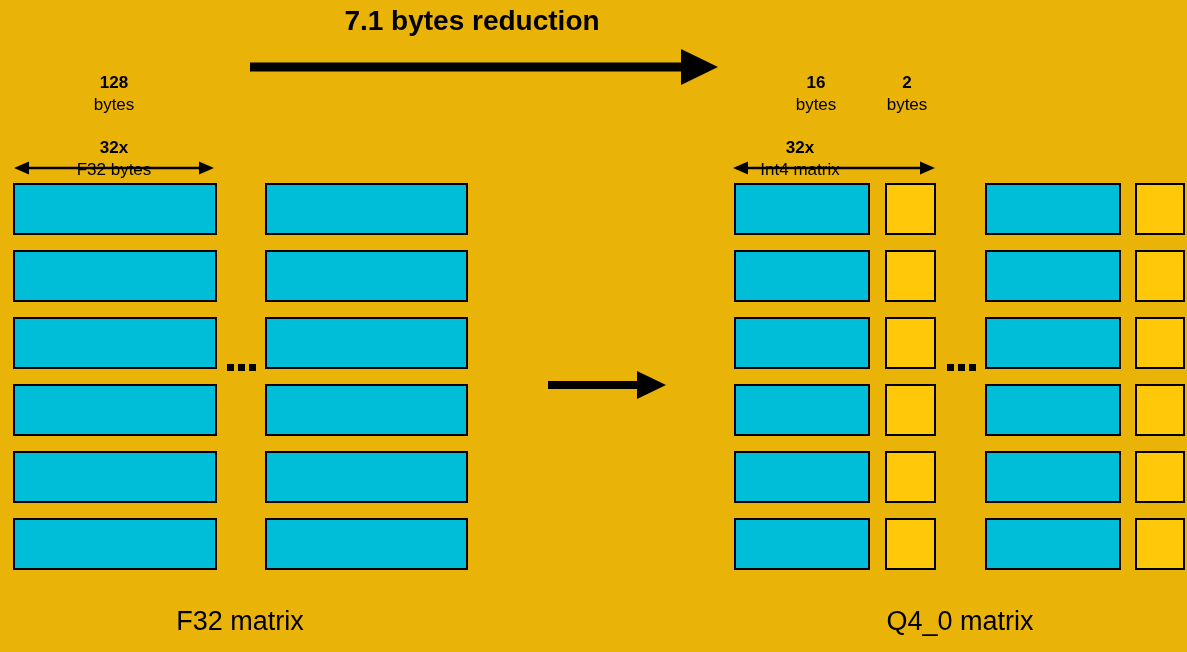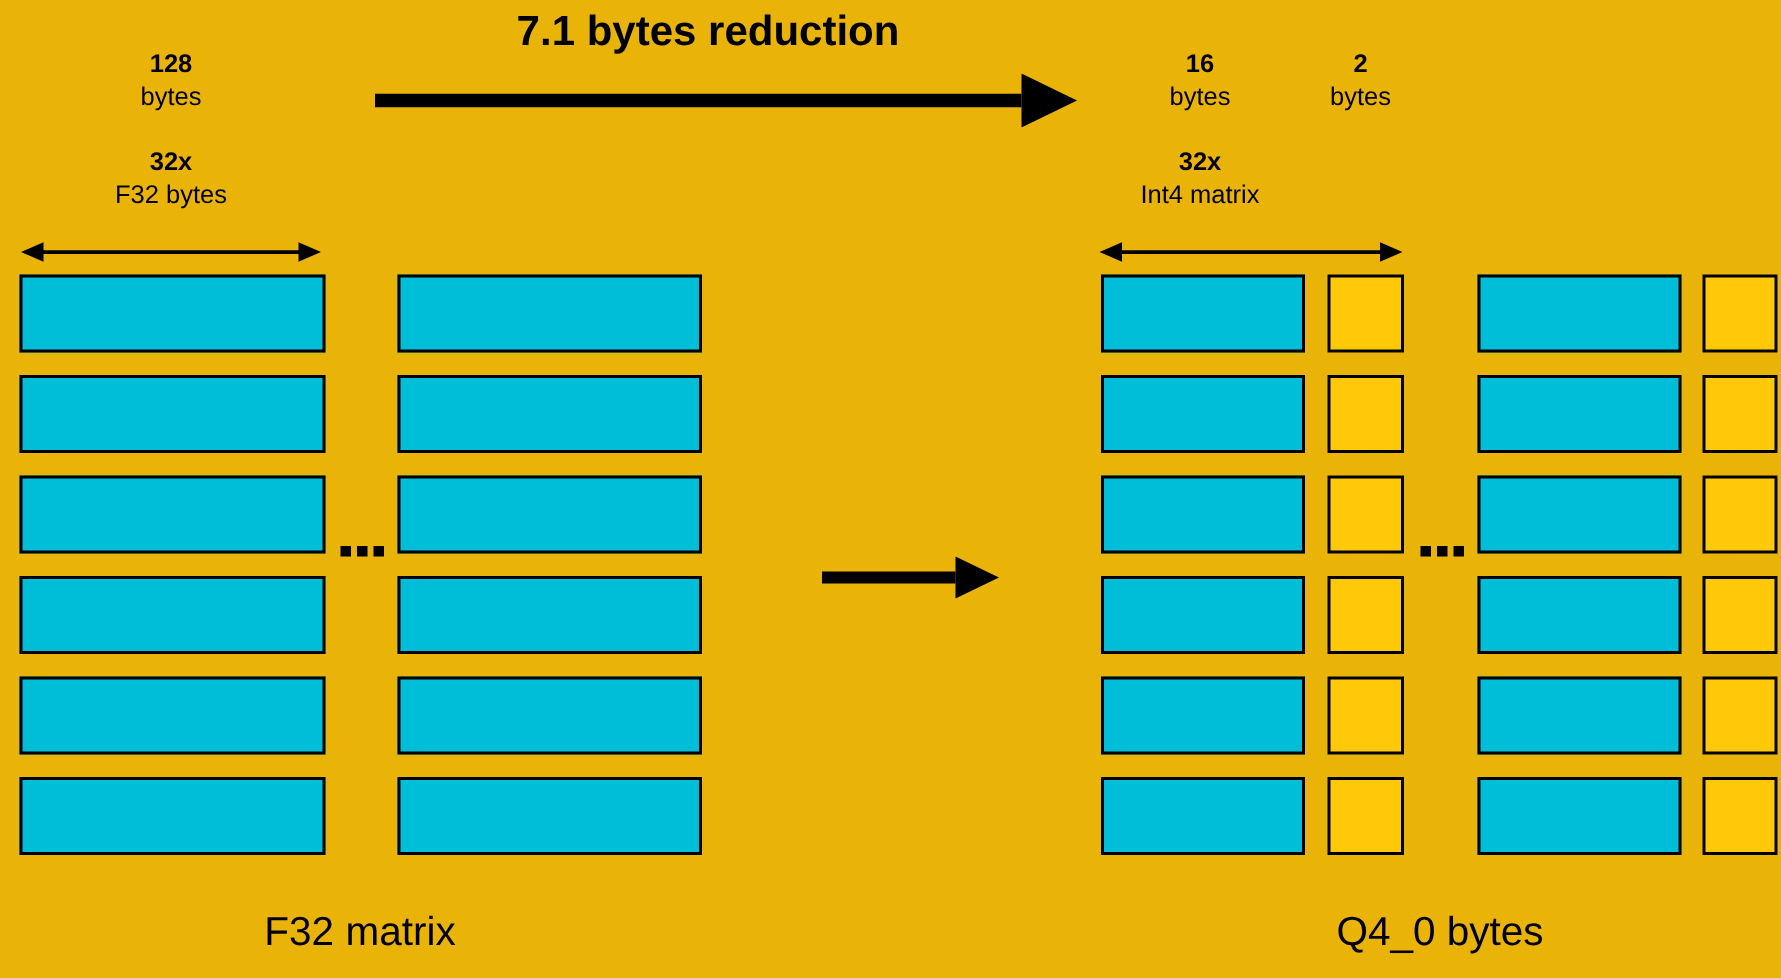--- a/index.html
+++ b/index.html
@@ -20,21 +20,21 @@
   .center{text-align:center;}
 
   
   .title{
     left:272px;top:5px;width:400px;
     font-size:28px;font-weight:bold;
     letter-spacing:0px;
   }
 
   
-  .anno{width:200px;font-size:17px;line-height:22px;}
+  .anno{width:200px;font-size:17px;line-height:22px;margin-top:40px;}
   .anno .strong{font-weight:bold;}
 
   
   .col{
     top:183px;
     display:flex;flex-direction:column;gap:15px;
   }
   .block{
     height:52px;
     border:2px solid var(--ink);
@@ -76,21 +76,21 @@
     <div class="strong">32x</div>
     <div>F32 bytes</div>
   </div>
 
   <svg class="abs" style="left:14px;top:160px;" width="200" height="16" viewBox="0 0 200 16" aria-hidden="true">
     <line x1="8" y1="8" x2="192" y2="8" stroke="#000" stroke-width="2.5"></line>
     <polygon points="0,8 15,1.5 15,14.5" fill="#000"></polygon>
     <polygon points="200,8 185,1.5 185,14.5" fill="#000"></polygon>
   </svg>
 
-  <div class="abs anno center" style="left:700px;top:32px;">
+  <div class="abs anno center" style="left:716px;top:32px;">
     <div class="strong">16</div>
     <div>bytes</div>
   </div>
 
   <div class="abs anno center" style="left:807px;top:32px;">
     <div class="strong">2</div>
     <div>bytes</div>
   </div>
 
   <div class="abs anno center" style="left:700px;top:97px;">
@@ -167,15 +167,15 @@
   <div class="abs col" style="left:1135px;width:50px;">
       <div class="block yellow"></div>
       <div class="block yellow"></div>
       <div class="block yellow"></div>
       <div class="block yellow"></div>
       <div class="block yellow"></div>
       <div class="block yellow"></div>
     </div>
 
   <div class="abs matrix-name center" style="left:90px;">F32 matrix</div>
-  <div class="abs matrix-name center" style="left:810px;">Q4_0 bytes</div>
+  <div class="abs matrix-name center" style="left:810px;">Q4_0 matrix</div>
 
 </div>
 
 </body></html>

